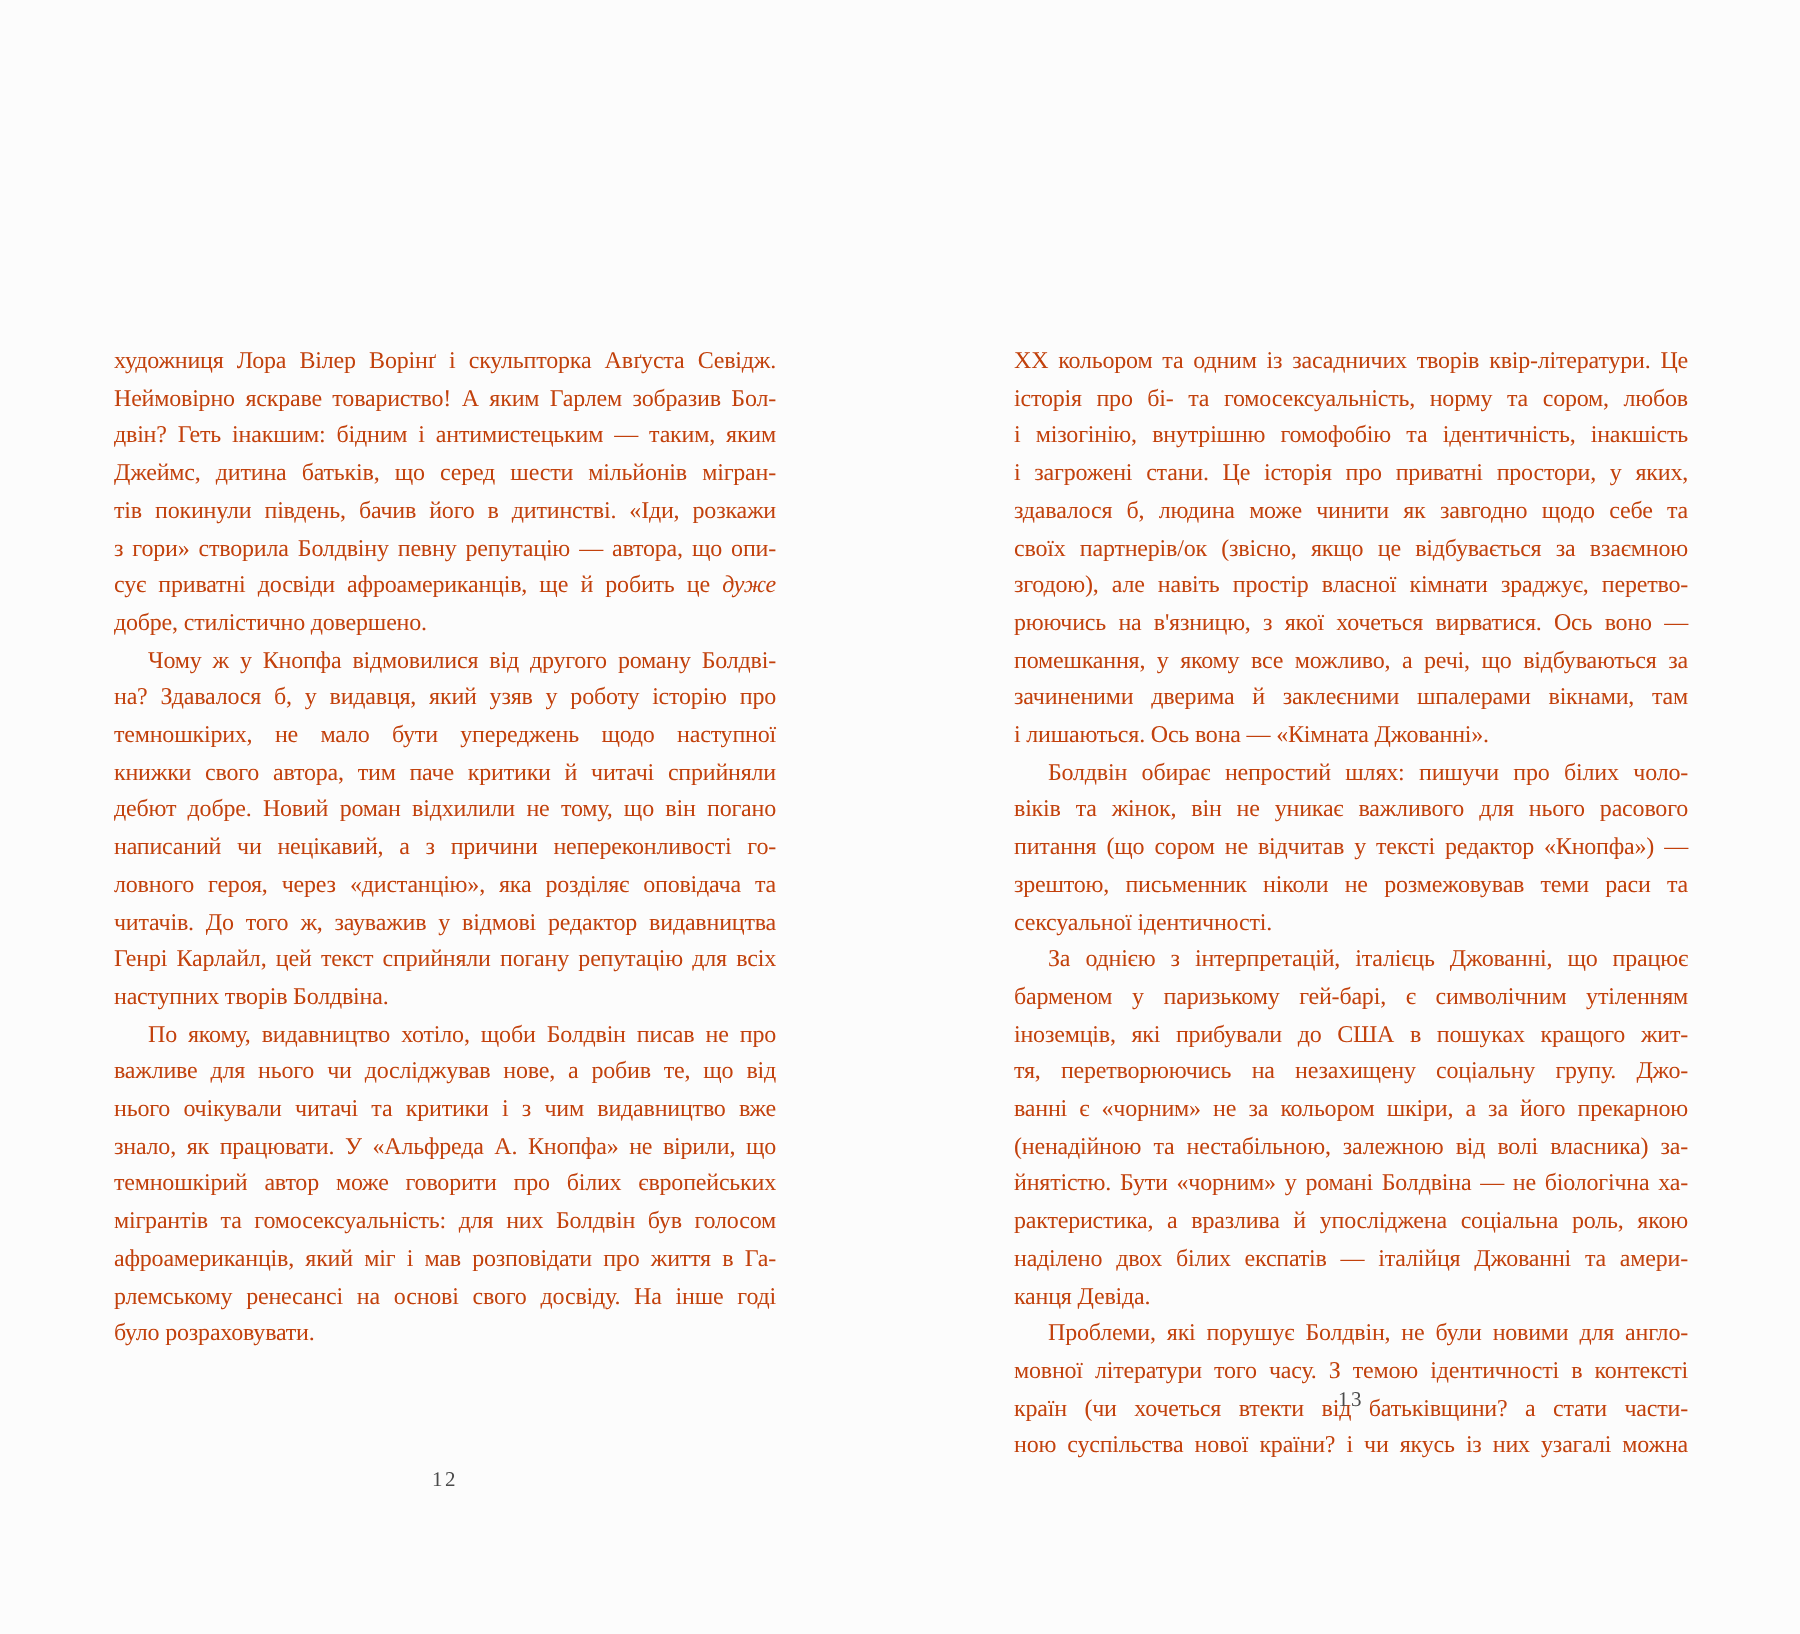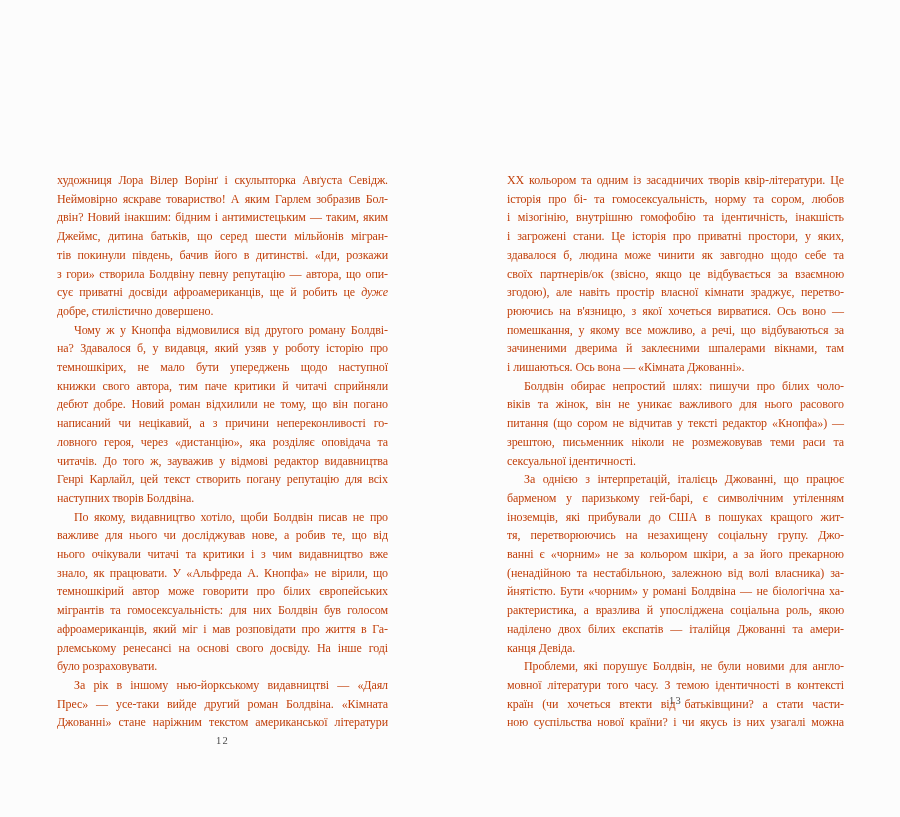--- a/index.html
+++ b/index.html
@@ -55,54 +55,49 @@
 </style>
 </head>
 <body>
 
 <div class="book-spread">
 
   <div class="page-col" id="left-col">
       <div class="para">
         <div class="line">художниця Лора Вілер Ворінґ і скульпторка Авґуста Севідж.</div>
         <div class="line">Неймовірно яскраве товариство! А яким Гарлем зобразив Бол-</div>
-        <div class="line">двін? Новий інакшим: бідним і антимистецьким — таким, яким</div>
+        <div class="line">двін? Геть інакшим: бідним і антимистецьким — таким, яким</div>
         <div class="line">Джеймс, дитина батьків, що серед шести мільйонів мігран-</div>
         <div class="line">тів покинули південь, бачив його в дитинстві. «Іди, розкажи</div>
         <div class="line">з гори» створила Болдвіну певну репутацію — автора, що опи-</div>
         <div class="line"><span>сує приватні досвіди афроамериканців, ще й робить це </span><em>дуже</em></div>
         <div class="line end">добре, стилістично довершено.</div>
       </div>
       <div class="para">
         <div class="line indent">Чому ж у Кнопфа відмовилися від другого роману Болдві-</div>
         <div class="line">на? Здавалося б, у видавця, який узяв у роботу історію про</div>
         <div class="line">темношкірих, не мало бути упереджень щодо наступної</div>
         <div class="line">книжки свого автора, тим паче критики й читачі сприйняли</div>
         <div class="line">дебют добре. Новий роман відхилили не тому, що він погано</div>
         <div class="line">написаний чи нецікавий, а з причини непереконливості го-</div>
         <div class="line">ловного героя, через «дистанцію», яка розділяє оповідача та</div>
         <div class="line">читачів. До того ж, зауважив у відмові редактор видавництва</div>
-        <div class="line">Генрі Карлайл, цей текст створить погану репутацію для всіх</div>
+        <div class="line">Генрі Карлайл, цей текст сприйняли погану репутацію для всіх</div>
         <div class="line end">наступних творів Болдвіна.</div>
       </div>
       <div class="para">
         <div class="line indent">По якому, видавництво хотіло, щоби Болдвін писав не про</div>
         <div class="line">важливе для нього чи досліджував нове, а робив те, що від</div>
         <div class="line">нього очікували читачі та критики і з чим видавництво вже</div>
         <div class="line">знало, як працювати. У «Альфреда А. Кнопфа» не вірили, що</div>
         <div class="line">темношкірий автор може говорити про білих європейських</div>
         <div class="line">мігрантів та гомосексуальність: для них Болдвін був голосом</div>
         <div class="line">афроамериканців, який міг і мав розповідати про життя в Га-</div>
         <div class="line">рлемському ренесансі на основі свого досвіду. На інше годі</div>
         <div class="line end">було розраховувати.</div>
-      </div>
-      <div class="para">
-        <div class="line indent">За рік в іншому нью-йоркському видавництві — «Даял</div>
-        <div class="line">Прес» — усе-таки вийде другий роман Болдвіна. «Кімната</div>
-        <div class="line">Джованні» стане наріжним текстом американської літератури</div>
       </div>
     </div>
 
   <div class="page-col" id="right-col">
       <div class="para">
         <div class="line">ХХ кольором та одним із засадничих творів квір-літератури. Це</div>
         <div class="line">історія про бі- та гомосексуальність, норму та сором, любов</div>
         <div class="line">і мізогінію, внутрішню гомофобію та ідентичність, інакшість</div>
         <div class="line">і загрожені стани. Це історія про приватні простори, у яких,</div>
         <div class="line">здавалося б, людина може чинити як завгодно щодо себе та</div>

